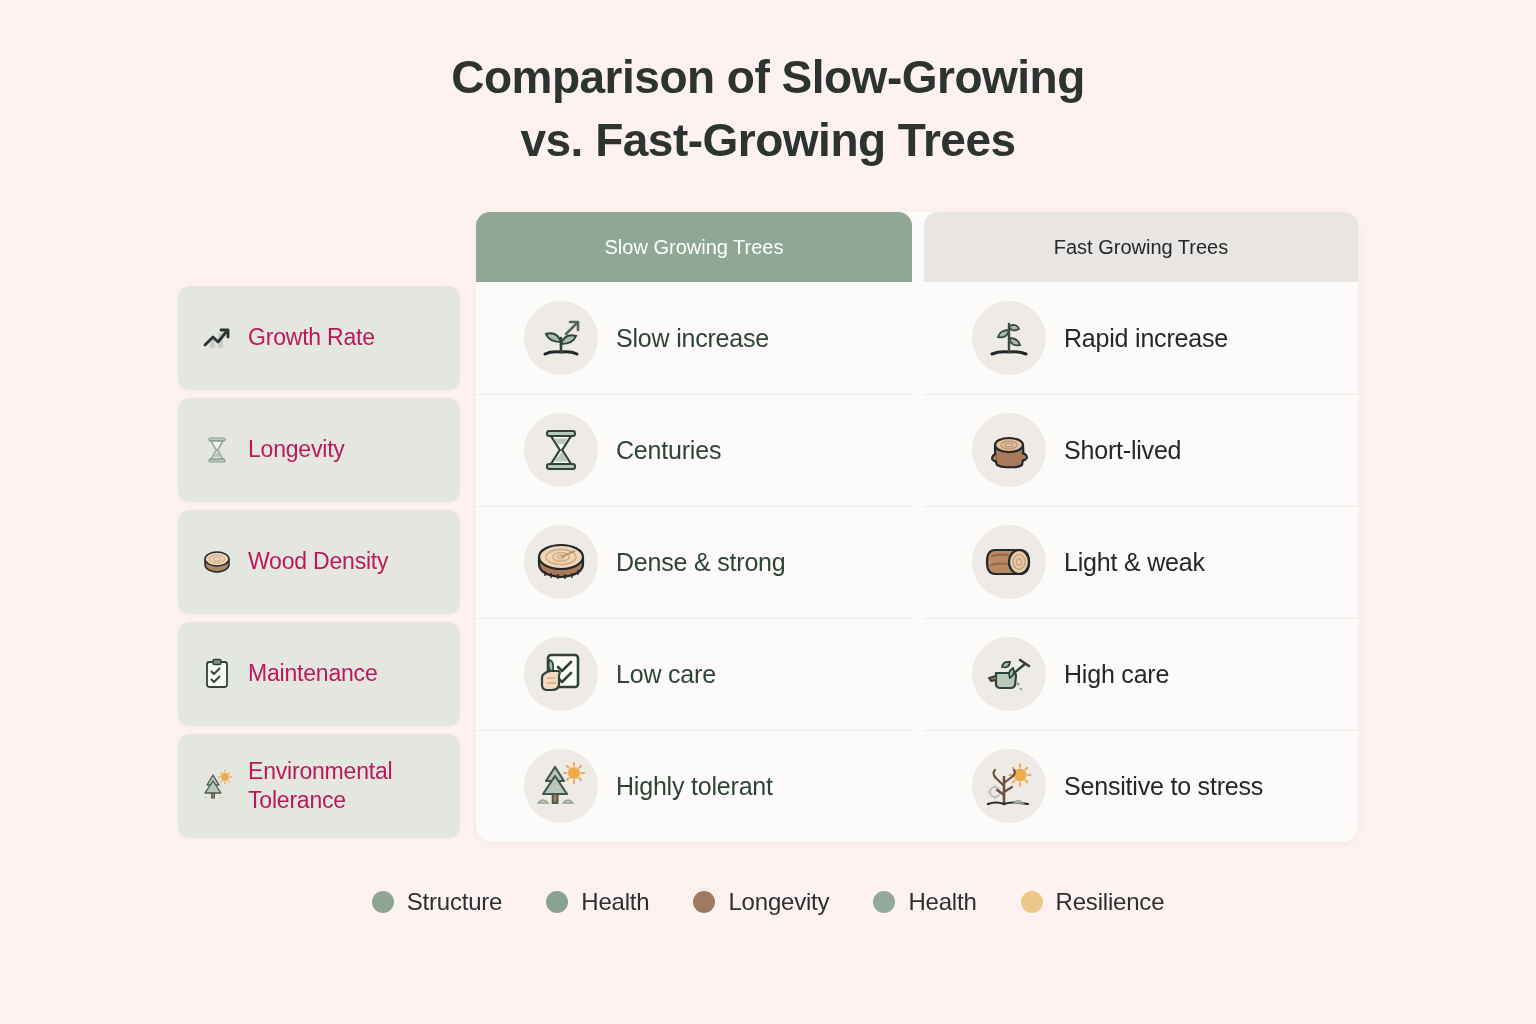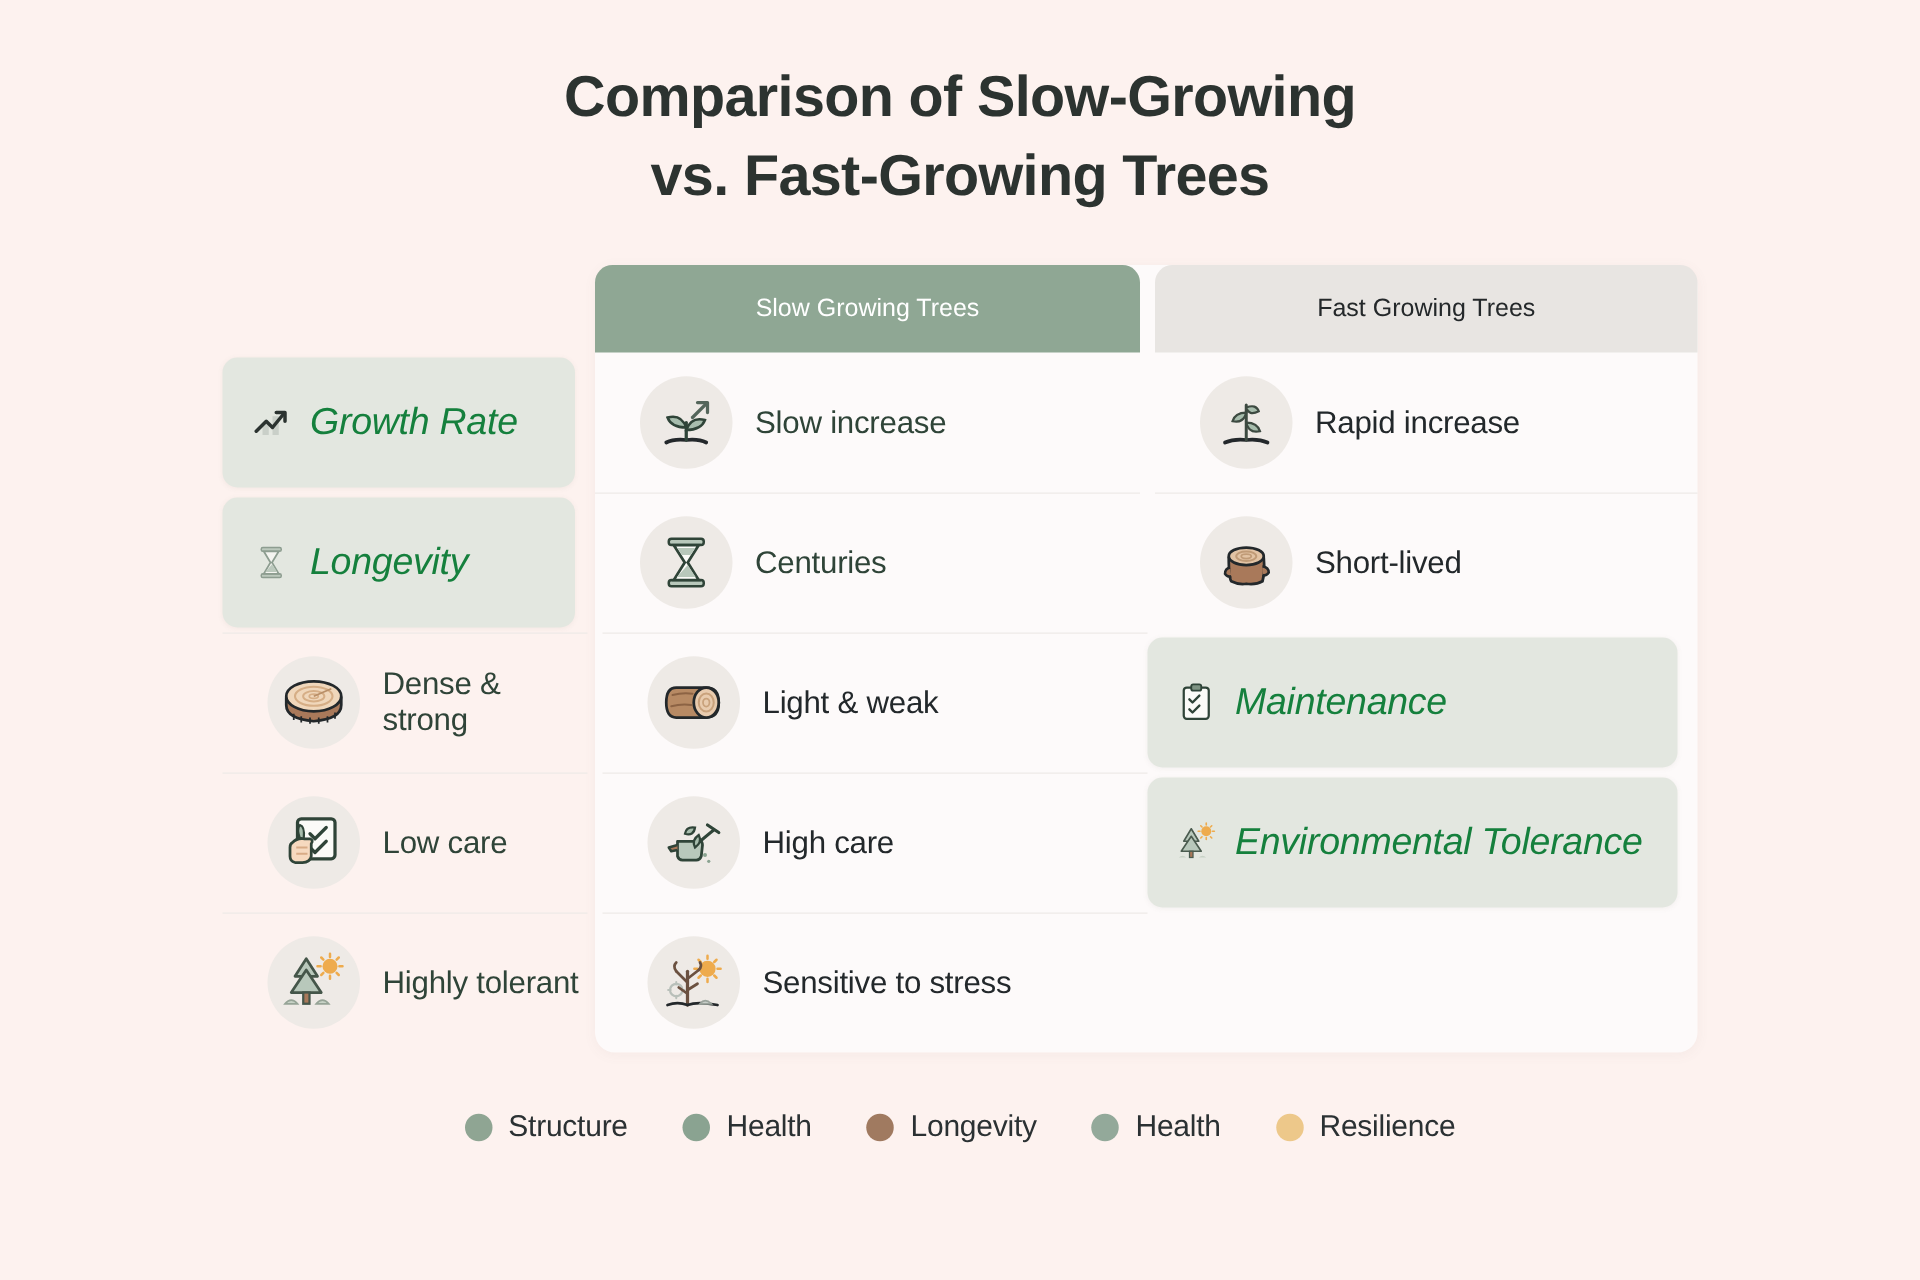--- a/index.html
+++ b/index.html
@@ -94,34 +94,33 @@
     gap: 14px;
     padding: 0 12px 0 22px;
     background: #e3e7e0;
     border-radius: 12px;
     margin: 4px 16px 4px 0;
     position: relative;
     z-index: 2;
     box-shadow: 0 1px 4px rgba(120,110,100,0.07);
   }
   .label-cell .ltext {
-    font-size: 30px;
+    font-size: 23px;
     font-weight: 500;
-    color: #15803d;
+    color: #be185d;
     line-height: 1.28;
     letter-spacing: -0.2px;
-    font-style: italic;
   }
 
   
   .cell {
     display: flex;
     align-items: center;
     gap: 18px;
-    padding-left: 36px;
+    padding-left: 48px;
     position: relative;
     z-index: 2;
   }
   .cell.slow { margin-right: 6px; }
   .cell.fast { margin-left: 6px; }
   .cell.rowline::before {
     content: "";
     position: absolute;
     left: 0; right: 0; top: 0;
     height: 1px;
@@ -267,20 +266,31 @@
             <ellipse cx="26" cy="21" rx="14" ry="7" fill="#e2c3a4" stroke="#23282b" stroke-width="2.2"></ellipse>
             <ellipse cx="26" cy="21" rx="8" ry="3.8" fill="none" stroke="#c09b77" stroke-width="1.6"></ellipse>
             <ellipse cx="26" cy="21" rx="4" ry="1.8" fill="none" stroke="#c09b77" stroke-width="1.4"></ellipse>
             <path d="M13 30 Q9 31 9 35 Q11 38 14 37" fill="#a9795a" stroke="#23282b" stroke-width="2"></path>
             <path d="M39 29 Q44 30 44 34 Q42 37 39 36" fill="#a9795a" stroke="#23282b" stroke-width="2"></path>
           </svg>
         </span>
         <span class="ctext">Short-lived</span>
       </div>
 
+      <div class="label-cell">
+        <span class="label-icon">
+          <svg width="34" height="34" viewBox="0 0 34 34">
+            <path d="M5 19 Q5 26 17 27 Q29 26 29 19 L29 15 L5 15 Z" fill="#b08560" stroke="#23282b" stroke-width="1.5"></path>
+            <ellipse cx="17" cy="14" rx="12" ry="7" fill="#f0d7bb" stroke="#23282b" stroke-width="1.5"></ellipse>
+            <ellipse cx="17" cy="14" rx="7.5" ry="4.2" fill="none" stroke="#d6ae86" stroke-width="1.2"></ellipse>
+            <ellipse cx="17" cy="14" rx="3.6" ry="2" fill="none" stroke="#d6ae86" stroke-width="1.1"></ellipse>
+          </svg>
+        </span>
+        <span class="ltext">Wood Density</span>
+      </div>
       <div class="cell slow rowline">
         <span class="icon-circle">
           <svg width="54" height="54" viewBox="0 0 54 54">
             <path d="M5 29 Q5 40 27 42 Q49 40 49 29 L49 23 L5 23 Z" fill="#a9795a" stroke="#23282b" stroke-width="2.2" stroke-linejoin="round"></path>
             <path d="M11 36 L11 41 M17 38 L17 43 M24 39 L24 44 M31 39 L31 44 M38 38 L38 43 M44 35 L44 40" stroke="#23282b" stroke-width="1.4"></path>
             <ellipse cx="27" cy="22" rx="22" ry="12" fill="#f0d7bb" stroke="#23282b" stroke-width="2.2"></ellipse>
             <ellipse cx="27" cy="22" rx="15" ry="7.6" fill="none" stroke="#d6ae86" stroke-width="1.7"></ellipse>
             <ellipse cx="27" cy="22" rx="8.5" ry="4.2" fill="none" stroke="#d6ae86" stroke-width="1.6"></ellipse>
             <ellipse cx="27" cy="22" rx="3.6" ry="1.7" fill="none" stroke="#d6ae86" stroke-width="1.4"></ellipse>
             <path d="M27 22 L41 16" stroke="#b98f68" stroke-width="1.5"></path>

